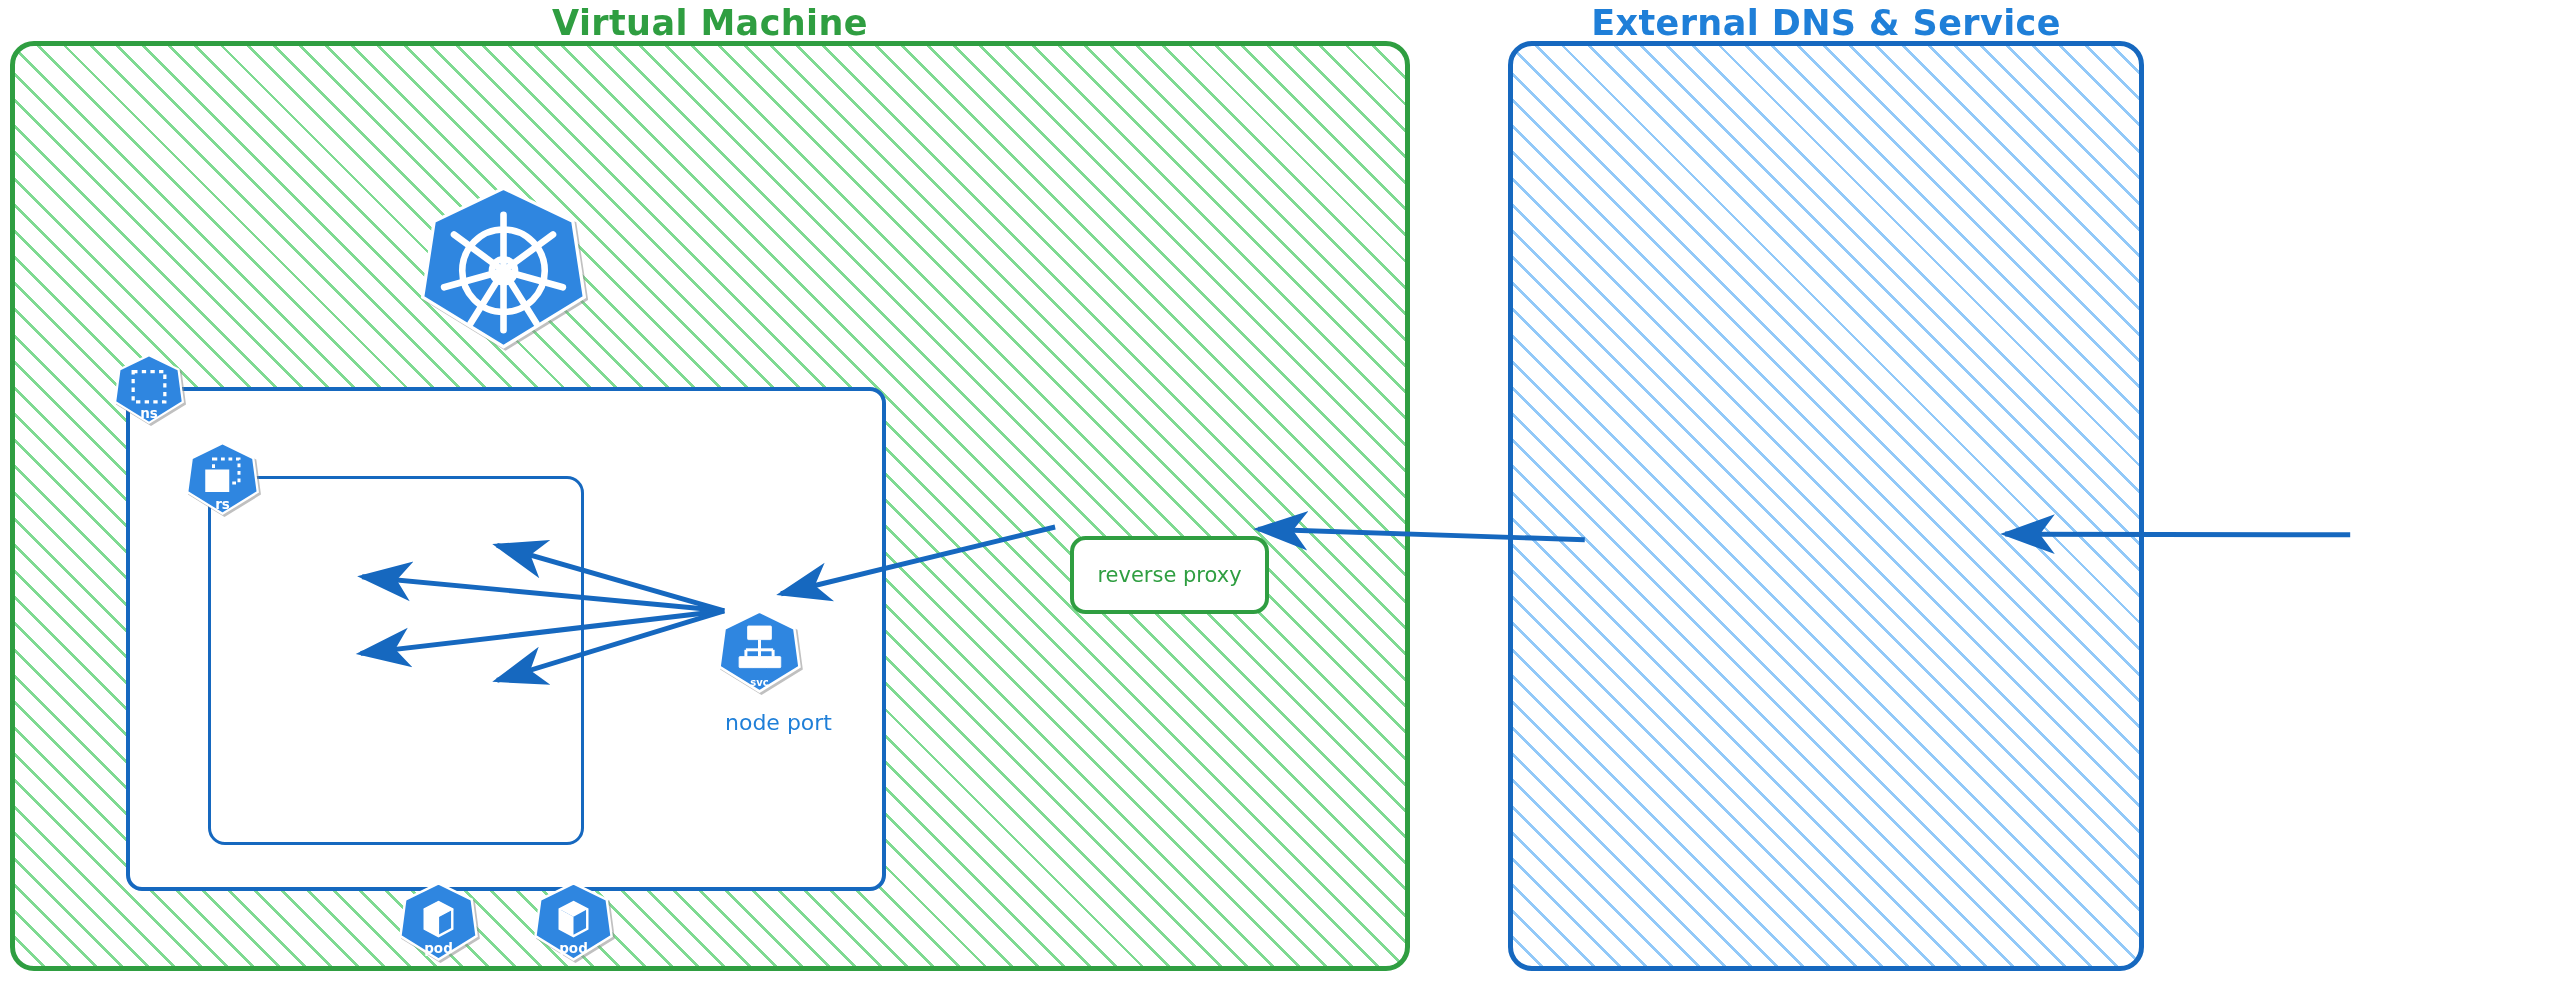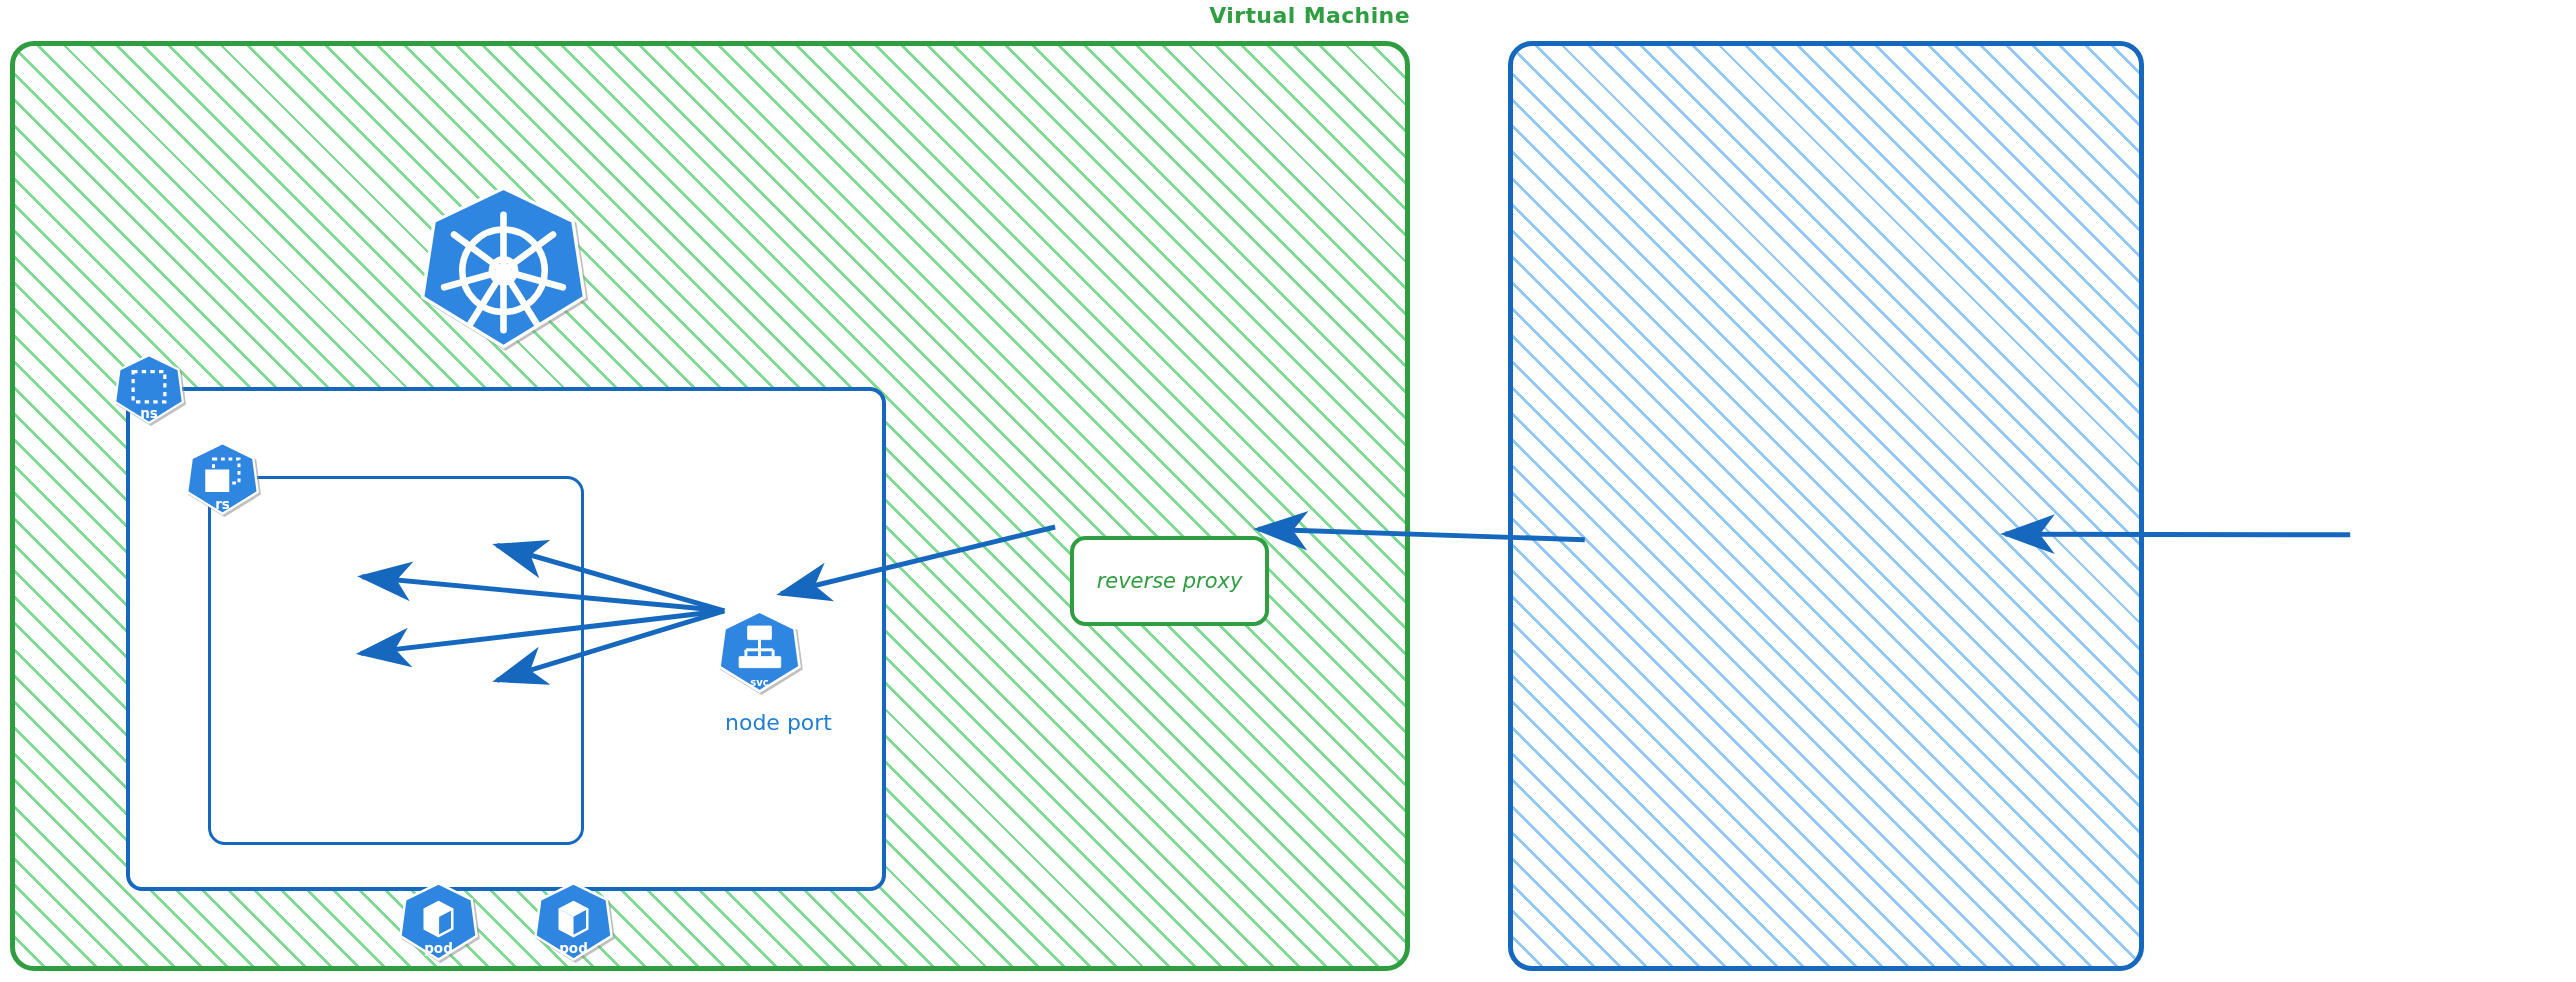--- a/index.html
+++ b/index.html
@@ -41,23 +41,23 @@
       rgba(140, 198, 248, 0.95) 0px,
       rgba(140, 198, 248, 0.95) 2.8px,
       rgba(255,255,255,0) 2.8px,
       rgba(255,255,255,0) 18.5px);
   }
 
   .panel-title {
     position: absolute;
     top: 2.8px;
     width: 100%;
-    text-align: right;
-    font-family: "DejaVu Sans", sans-serif;
-    font-size: 22px;
+    text-align: center;
+    font-family: "DejaVu Sans", sans-serif;
+    font-size: 35px;
     font-weight: 600;
     letter-spacing: 0.4px;
     white-space: nowrap;
   }
   .title-vm { left: 10px; width: 1400px; color: #2f9e41; }
   .title-dns { left: 1508px; width: 636px; color: #1f7fd8; }
 
   
   .nsbox {
     position: absolute;
@@ -127,25 +127,24 @@
     box-sizing: border-box;
     background: #ffffff;
     border-radius: 15.6px;
     display: flex;
     align-items: center;
     justify-content: center;
     text-align: center;
     font-family: "DejaVu Sans", sans-serif;
   }
   .box-revproxy {
-    left: 1055px; top: 490px; width: 199px; height: 90px;
+    left: 1055px; top: 490px; width: 199px; height: 78px;
     border: 4.3px solid #2f9e41;
     color: #2f9e41;
     font-size: 21px;
-    font-style: italic;
   }
   .box-ci {
     left: 2350px; top: 442px; width: 189px; height: 186px;
     border: 4.3px solid #1668bf;
     flex-direction: column;
     gap: 10px;
     color: #1f7fd8;
     font-size: 20.6px;
   }
 
@@ -163,20 +162,21 @@
     width: 2576px; height: 983px;
     pointer-events: none;
   }
 </style>
 </head>
 <body>
 
 <div id="stage">
 
   <div class="panel-title title-vm">Virtual Machine</div>
+  <div class="panel-title title-dns">External DNS &amp; Service</div>
 
   <div class="panel panel-vm">
 
     <div class="nsbox">
 
       <div class="rsbox"></div>
 
       <div class="hex pod pod-1">
         <svg viewBox="0 0 100 100" width="81" height="81">
           <polygon points="50,3 91,23 97,68 50,97 3,68 9,23" fill="#2f86e0" stroke="#ffffff" stroke-width="3"></polygon>

